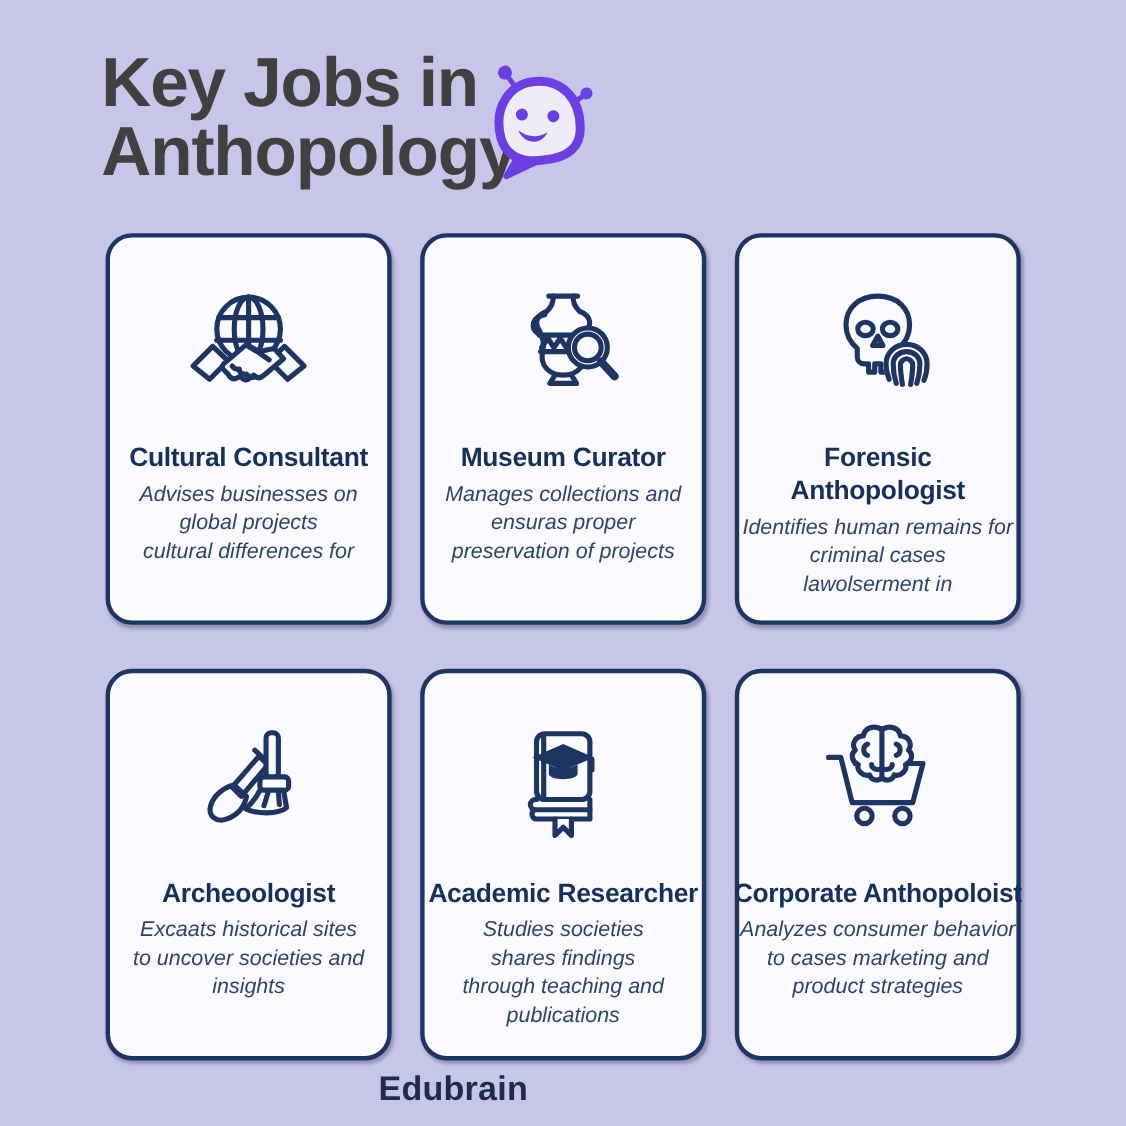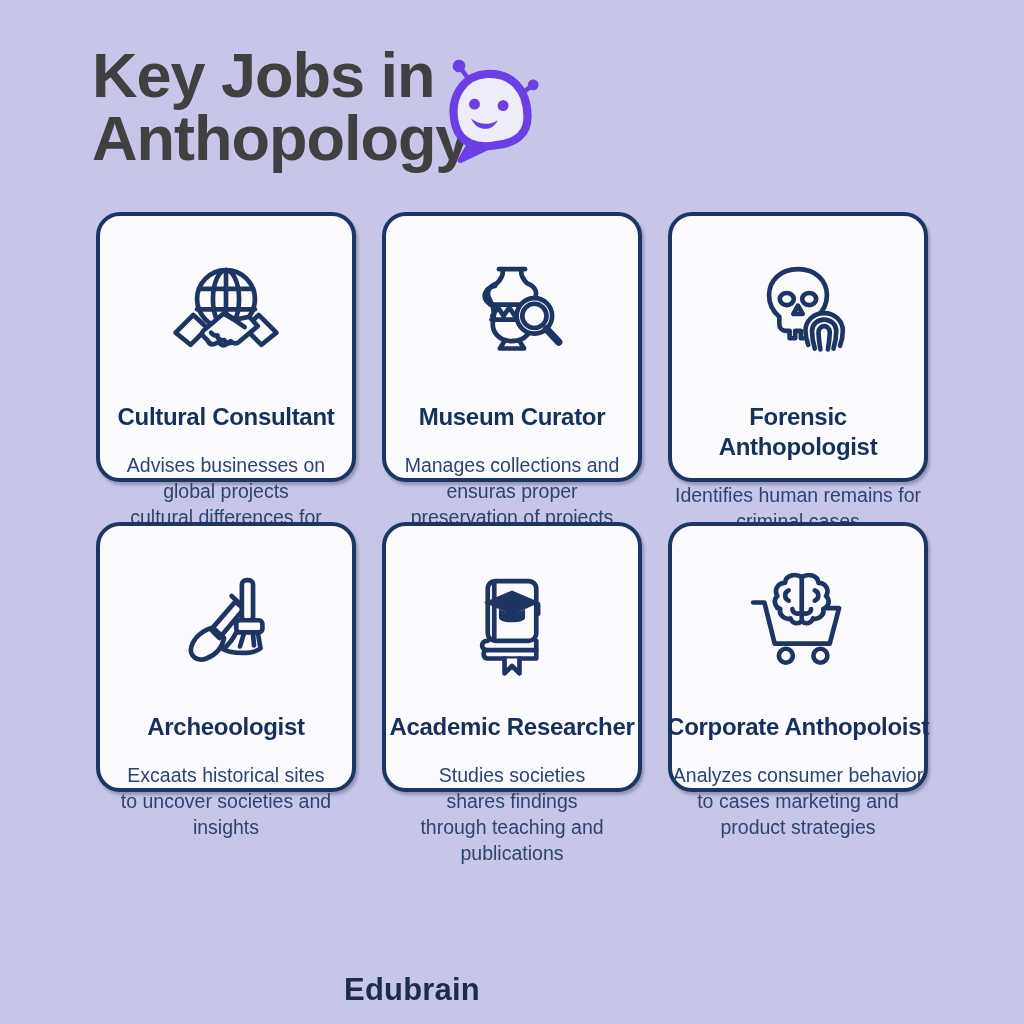--- a/index.html
+++ b/index.html
@@ -15,34 +15,34 @@
     line-height:63px;letter-spacing:-1px;
   }
   .mascot{position:absolute;left:432px;top:52px;width:118px;height:118px;}
   
   .grid{
     position:absolute;left:96px;top:212px;width:832px;
     display:grid;grid-template-columns:260px 260px 260px;
     column-gap:26px;row-gap:40px;
   }
   .card{
-    width:260px;height:270px;box-sizing:border-box;
+    width:260px;height:356px;box-sizing:border-box;
     background:#FBFAFE;border:4px solid #1E3563;border-radius:24px;
     box-shadow:2px 3px 3px rgba(25,35,75,.30);
     display:flex;flex-direction:column;align-items:center;
     padding:42px 10px 14px 10px;
   }
   .icon-wrap{height:112px;display:flex;align-items:center;justify-content:center;margin-bottom:32px;}
   .icon{width:112px;height:112px;color:#1E3563;}
   .card-title{ text-align:center; }
   .card-title-line{
     font-size:24px;font-weight:800;color:#16305C;
     line-height:30px;white-space:nowrap;letter-spacing:-0.3px;
   }
-  .card-desc{margin-top:20px;text-align:center;}
+  .card-desc{margin-top:4px;text-align:center;font-style:italic;}
   .desc-line{
     font-size:19.5px;color:#2E4470;line-height:26px;white-space:nowrap;
   }
   
   .footer{
     position:absolute;left:0;top:972px;width:824px;text-align:center;
     font-size:31px;font-weight:600;color:#1D2C4E;letter-spacing:0.2px;
   }
 </style>
 </head>

